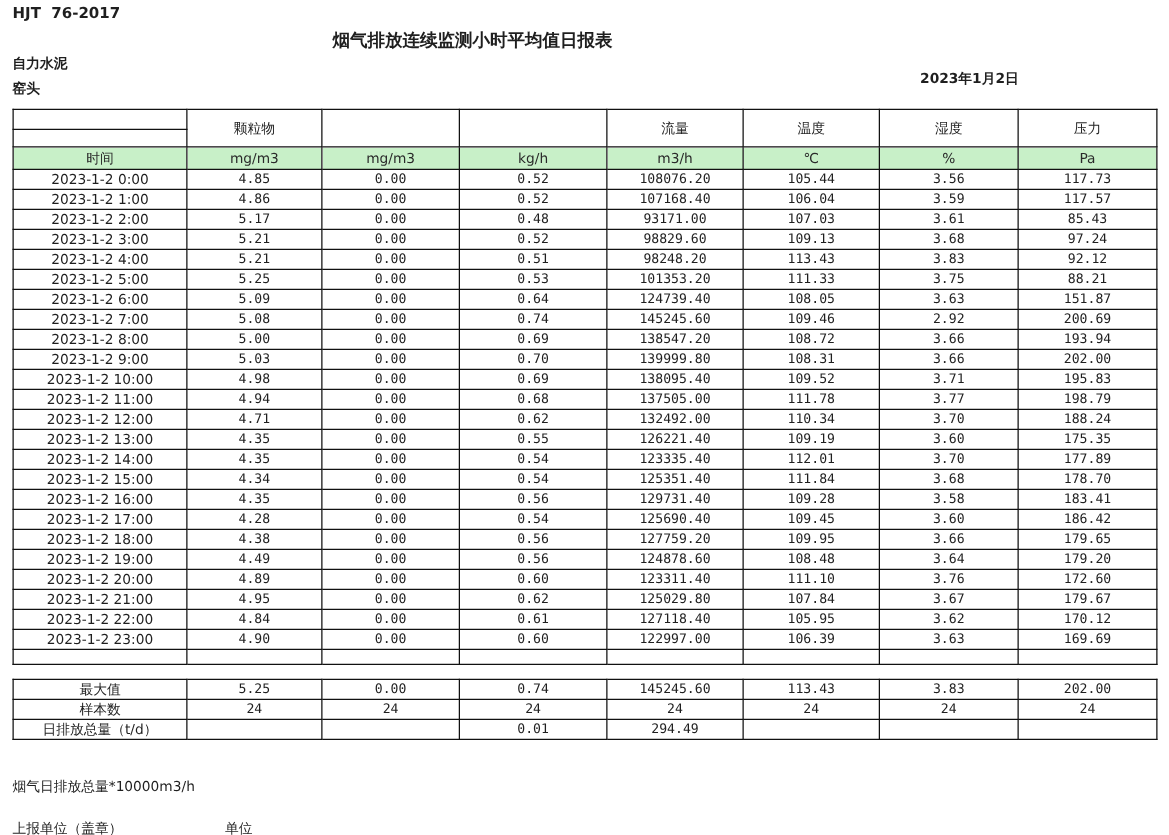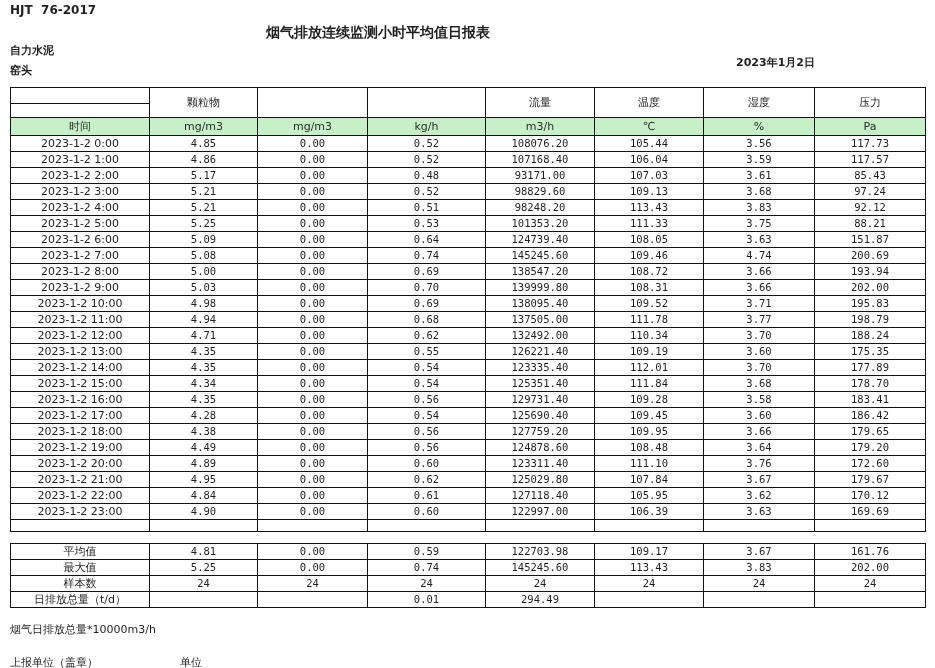--- a/index.html
+++ b/index.html
@@ -153,21 +153,21 @@
         <td class="num">3.63</td>
         <td class="num">151.87</td>
       </tr>
       <tr>
         <td>2023-1-2 7:00</td>
         <td class="num">5.08</td>
         <td class="num">0.00</td>
         <td class="num">0.74</td>
         <td class="num">145245.60</td>
         <td class="num">109.46</td>
-        <td class="num">4.74</td>
+        <td class="num">2.92</td>
         <td class="num">200.69</td>
       </tr>
       <tr>
         <td>2023-1-2 8:00</td>
         <td class="num">5.00</td>
         <td class="num">0.00</td>
         <td class="num">0.69</td>
         <td class="num">138547.20</td>
         <td class="num">108.72</td>
         <td class="num">3.66</td>
@@ -344,30 +344,20 @@
       <col style="width:108px">
       <col style="width:110px">
       <col style="width:118px">
     <col style="width:109px">
       <col style="width:109px">
       <col style="width:111px">
       <col style="width:111px">
   </colgroup>
   <tbody id="summary-body">
       <tr>
-        <td>平均值</td>
-        <td class="num">4.81</td>
-        <td class="num">0.00</td>
-        <td class="num">0.59</td>
-        <td class="num">122703.98</td>
-        <td class="num">109.17</td>
-        <td class="num">3.67</td>
-        <td class="num">161.76</td>
-      </tr>
-      <tr>
         <td>最大值</td>
         <td class="num">5.25</td>
         <td class="num">0.00</td>
         <td class="num">0.74</td>
         <td class="num">145245.60</td>
         <td class="num">113.43</td>
         <td class="num">3.83</td>
         <td class="num">202.00</td>
       </tr>
       <tr>

